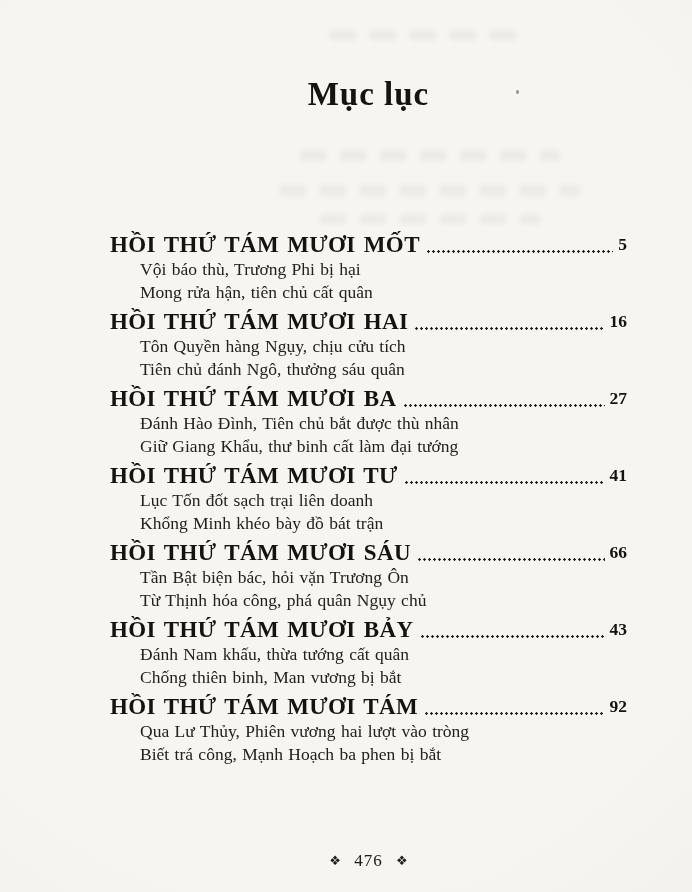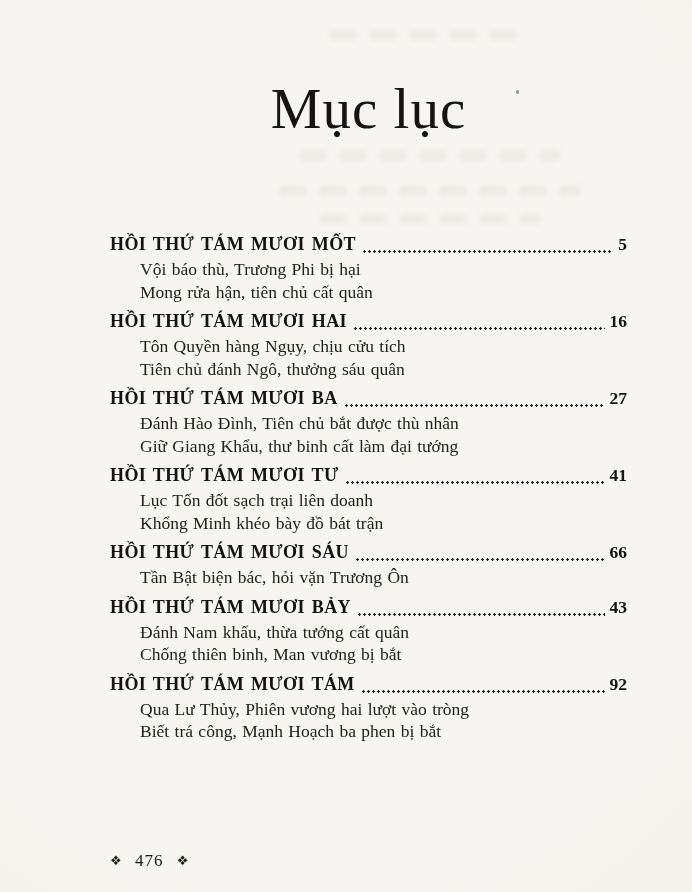--- a/index.html
+++ b/index.html
@@ -16,42 +16,42 @@
     font-family: "Liberation Serif", "DejaVu Serif", serif;
     color: #1c1a17;
   }
   .page-title {
     position: absolute;
     top: 76px;
     left: 110px;
     width: 517px;
     margin: 0;
     text-align: center;
-    font-size: 57px;
-    font-weight: 400;
+    font-size: 33px;
+    font-weight: 700;
     letter-spacing: 1px;
     color: #161310;
   }
   .toc {
     position: absolute;
     top: 231px;
     left: 110px;
     width: 517px;
   }
   .entry {
     margin-bottom: 5px;
   }
   .heading-row {
     display: flex;
     align-items: flex-end;
     line-height: 27px;
     white-space: nowrap;
   }
   .heading {
-    font-size: 18px;
+    font-size: 23px;
     font-weight: 700;
     letter-spacing: 0.4px;
     word-spacing: 2px;
     color: #151210;
   }
   .leader {
     flex: 1 1 auto;
     height: 27px;
     margin: 0 5px 0 6px;
     background-image: radial-gradient(circle, #26231f 1.15px, rgba(0,0,0,0) 1.45px);
@@ -69,21 +69,21 @@
     font-size: 17.5px;
     line-height: 22.5px;
     color: #24211d;
     word-spacing: 1px;
   }
   .footer {
     position: absolute;
     top: 851px;
     left: 110px;
     width: 517px;
-    text-align: left;
+    text-align: center;
     font-size: 17px;
     color: #1c1a17;
   }
   .footer .ornament {
     font-family: "DejaVu Sans", sans-serif;
     font-size: 13px;
     position: relative;
     top: -1px;
     color: #201d19;
   }
@@ -160,20 +160,21 @@
       <div class="subline">Lục Tốn đốt sạch trại liên doanh</div>
       <div class="subline">Khổng Minh khéo bày đồ bát trận</div>
     </div>
     <div class="entry">
       <div class="heading-row">
         <span class="heading">HỒI THỨ TÁM MƯƠI SÁU</span>
         <span class="leader"></span>
         <span class="pagenum">66</span>
       </div>
       <div class="subline">Tần Bật biện bác, hỏi vặn Trương Ôn</div>
+      <div class="subline">Từ Thịnh hóa công, phá quân Ngụy chủ</div>
     </div>
     <div class="entry">
       <div class="heading-row">
         <span class="heading">HỒI THỨ TÁM MƯƠI BẢY</span>
         <span class="leader"></span>
         <span class="pagenum">43</span>
       </div>
       <div class="subline">Đánh Nam khấu, thừa tướng cất quân</div>
       <div class="subline">Chống thiên binh, Man vương bị bắt</div>
     </div>

